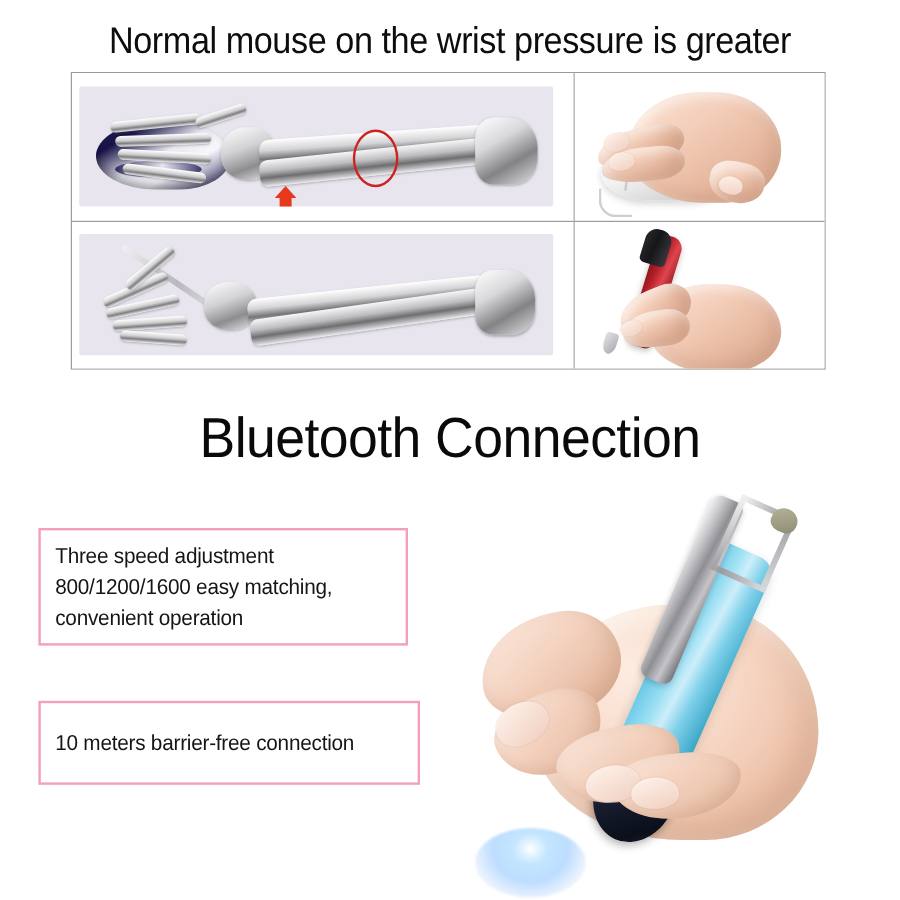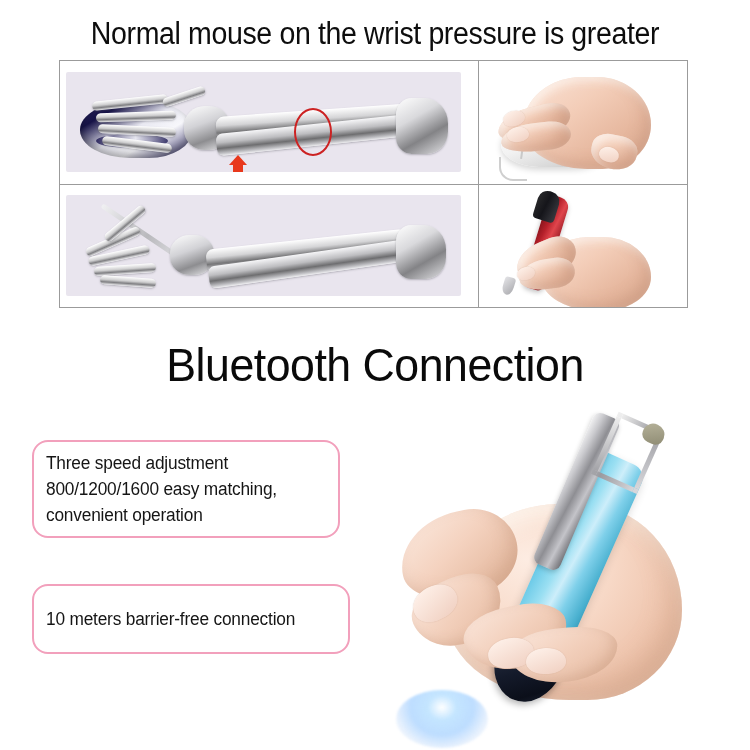--- a/index.html
+++ b/index.html
@@ -242,21 +242,21 @@
     font-weight: 400;
     letter-spacing: -0.5px;
     color: #0a0a0a;
     transform: scaleX(0.95);
   }
 
   
   .callout {
     position: absolute;
     border: 2px solid #f2a0bc;
-    border-radius: 16px;
+    border-radius: 0;
     box-sizing: border-box;
     background: #ffffff;
     display: flex;
     flex-direction: column;
     justify-content: center;
   }
   #callout-speed {
     left: 32px; top: 440px;
     width: 308px; height: 98px;
     padding: 0 0 0 12px;

